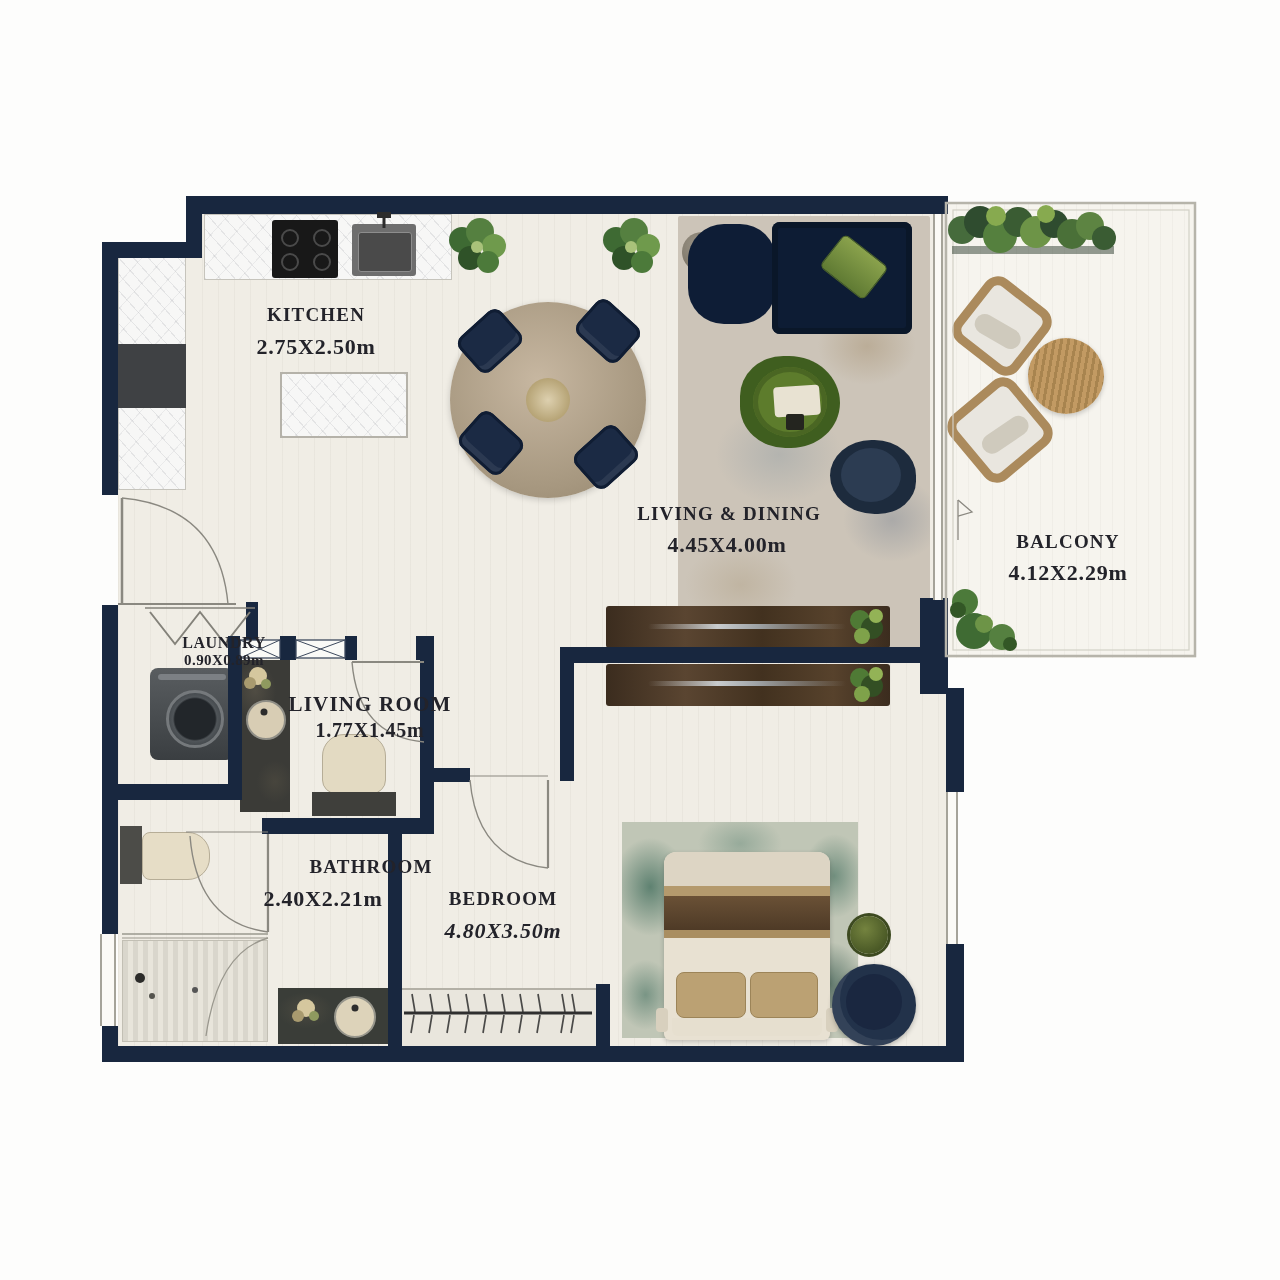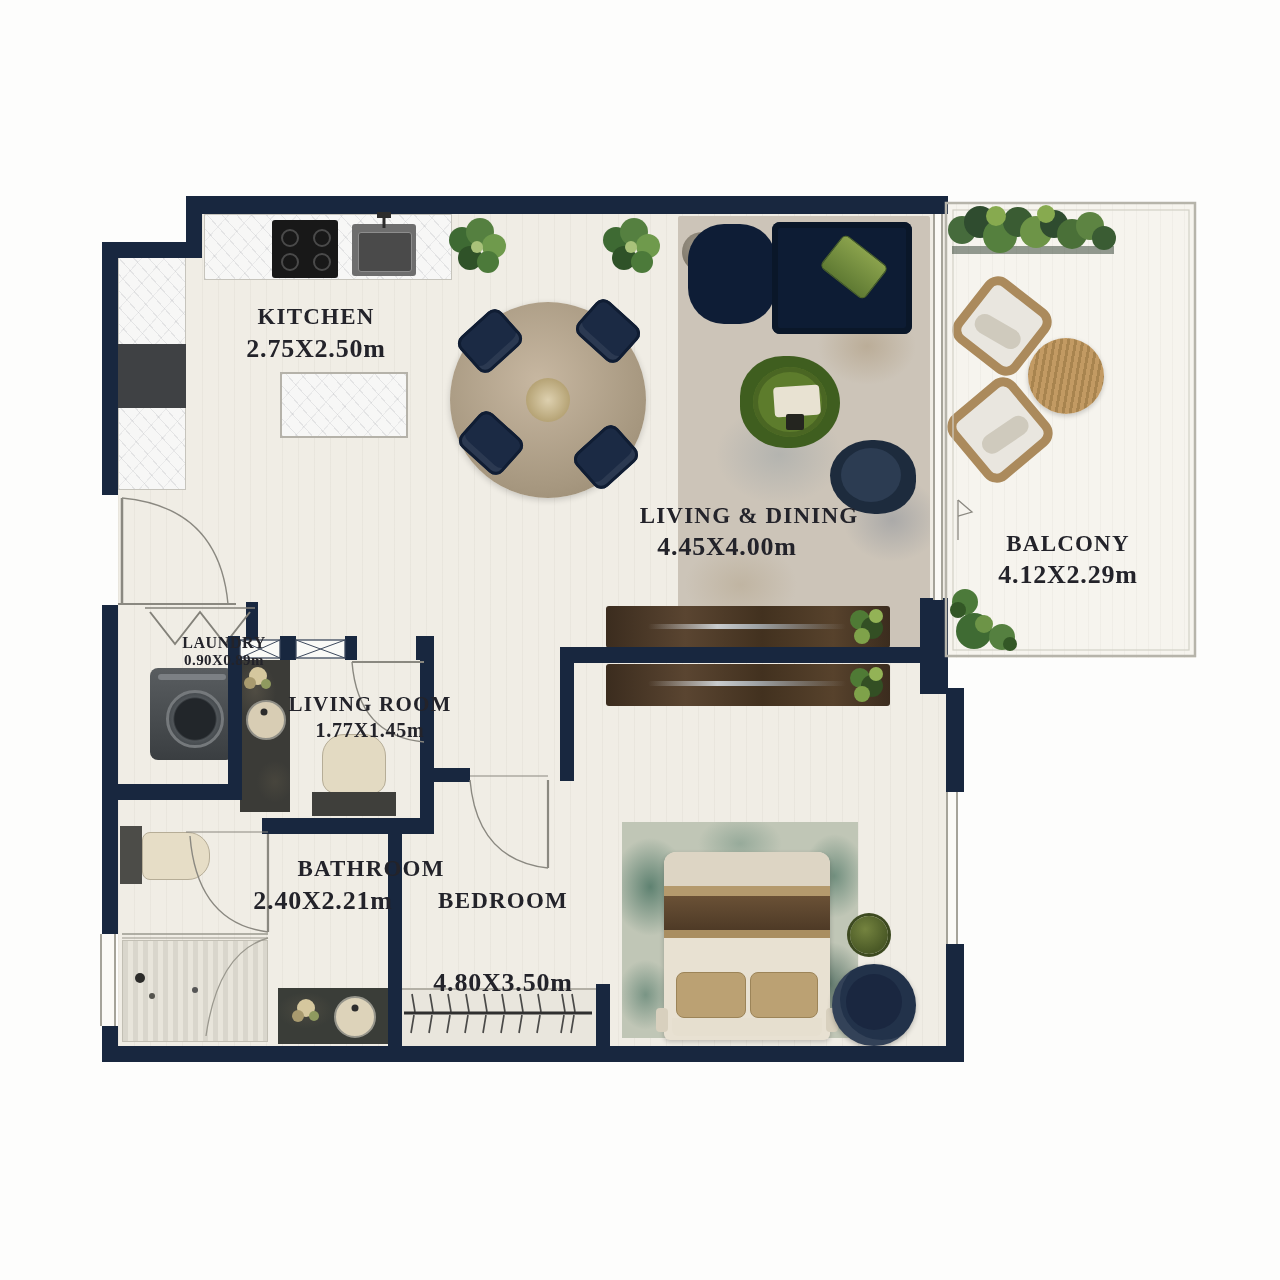--- a/index.html
+++ b/index.html
@@ -11,22 +11,22 @@
     background-image:repeating-linear-gradient(90deg,rgba(120,115,100,.06) 0 1px,transparent 1px 16px);}
   .balc-floor{position:absolute;background:#f6f4ee;
     background-image:repeating-linear-gradient(90deg,rgba(120,115,100,.05) 0 1px,transparent 1px 12px);}
   .marble{position:absolute;background:#f7f7f6;
     background-image:repeating-linear-gradient(48deg,rgba(150,152,160,.20) 0 1px,transparent 1px 11px),
                      repeating-linear-gradient(132deg,rgba(150,152,160,.14) 0 1px,transparent 1px 17px);
     border:1px solid #c6c4bc;box-sizing:border-box;}
   .window{position:absolute;background:#fbfaf6;border-left:2px solid #a5a399;border-right:2px solid #a5a399;box-sizing:border-box;}
   .label{position:absolute;color:#23232a;font-weight:600;letter-spacing:1.2px;
          transform:translateX(-50%);white-space:nowrap;text-align:center;z-index:9;}
-  .room-name{font-size:23px;}
-  .room-dims{font-size:26px;letter-spacing:.8px;}
+  .room-name{font-size:19px;}
+  .room-dims{font-size:22px;letter-spacing:.8px;}
   .small-name{font-size:16px;letter-spacing:.6px;}
   .small-dims{font-size:15px;letter-spacing:.4px;}
   .dchair{position:absolute;width:56px;height:46px;background:#1b2a44;border-radius:10px;
           box-shadow:inset 0 0 0 3px #101d33, inset 0 -9px 0 rgba(255,255,255,.07);}
   .furn{position:absolute;}
   svg.overlay{position:absolute;left:0;top:0;z-index:6;pointer-events:none;}
   .z1{z-index:1}.z2{z-index:2}.z3{z-index:3}.z4{z-index:4}.z5{z-index:5}
 </style>
 </head>
 <body>
@@ -328,31 +328,31 @@
 
     <g stroke="#8a8880" fill="none" stroke-width="1.3">
       <line x1="958" y1="500" x2="958" y2="540"></line>
         <path d="M958,500 L972,512 L958,516"></path>
     </g>
   </svg>
 
   <div class="label room-name" style="left:316px;top:304px;">KITCHEN</div>
   <div class="label room-dims" style="left:316px;top:334px;">2.75X2.50m</div>
 
-  <div class="label room-name" style="left:749px;top:503px;">LIVING &amp; DINING</div>
+  <div class="label room-name" style="left:729px;top:503px;">LIVING &amp; DINING</div>
   <div class="label room-dims" style="left:727px;top:532px;">4.45X4.00m</div>
 
   <div class="label room-name" style="left:1068px;top:531px;">BALCONY</div>
   <div class="label room-dims" style="left:1068px;top:560px;">4.12X2.29m</div>
 
   <div class="label small-name" style="left:224px;top:634px;">LAUNDRY</div>
   <div class="label small-dims" style="left:224px;top:652px;">0.90X0.89m</div>
 
   <div class="label room-name" style="left:370px;top:692px;font-size:21px;">LIVING ROOM</div>
   <div class="label room-dims" style="left:370px;top:719px;font-size:20px;">1.77X1.45m</div>
 
   <div class="label room-name" style="left:323px;top:856px;margin-left:48px;">BATHROOM</div>
   <div class="label room-dims" style="left:323px;top:886px;">2.40X2.21m</div>
 
   <div class="label room-name" style="left:503px;top:888px;">BEDROOM</div>
-  <div class="label room-dims" style="left:503px;top:968px;">4.80X3.50m</div>
+  <div class="label room-dims" style="left:503px;top:918px;font-style:italic;">4.80X3.50m</div>
 
 </div>
 
 </body></html>

